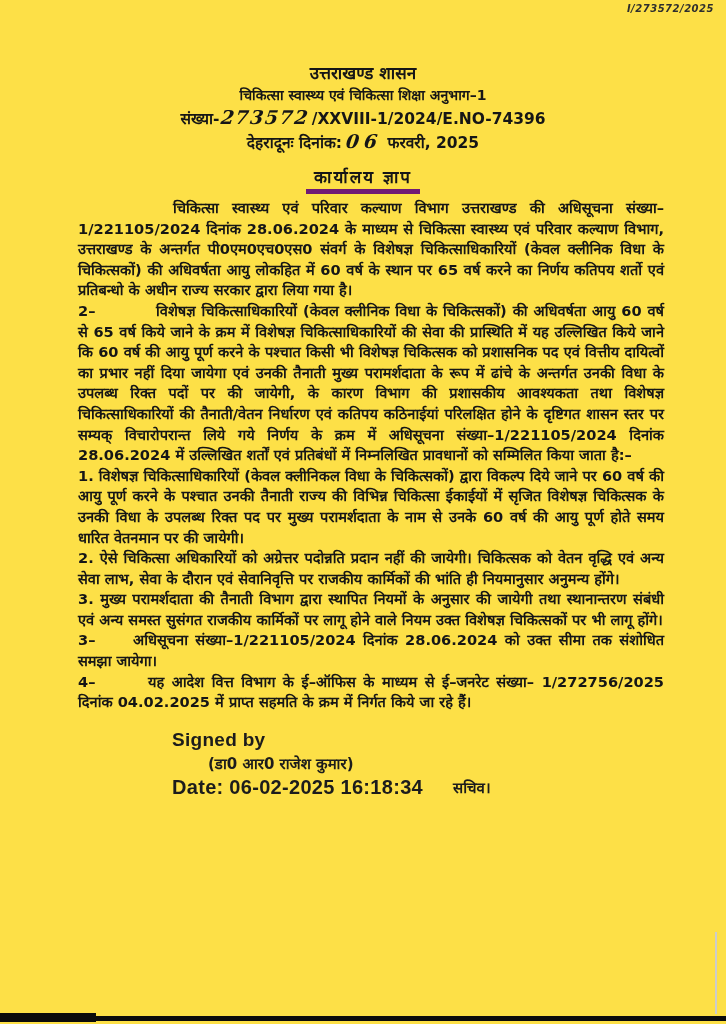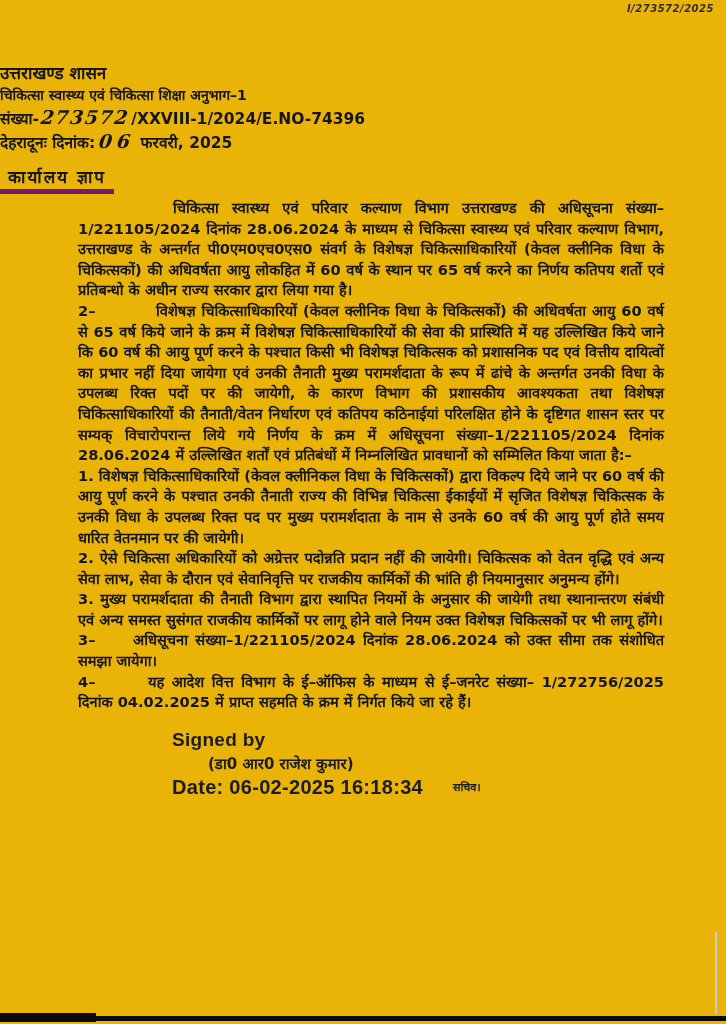--- a/index.html
+++ b/index.html
@@ -1,41 +1,42 @@
 <!DOCTYPE html>
 <html lang="hi"><head>
 <meta charset="utf-8">
 <style>
   html, body { margin: 0; padding: 0; background: #ffffff; }
   .page {
     position: relative;
     width: 726px;
     height: 1024px;
     margin: 0 auto;
-    background: #eab308;
+    background: #fde047;
     overflow: hidden;
     font-family: "DejaVu Sans", "Liberation Sans", sans-serif;
     color: #161616;
   }
 
   
   .corner-ref {
     position: absolute;
     top: 3px;
     right: 12px;
     font-size: 10px;
     font-weight: 700;
     font-style: italic;
     letter-spacing: 0.5px;
     color: #2e2e2e;
   }
 
   
   .letterhead {
     padding-top: 62px;
+    text-align: center;
     font-weight: 700;
     line-height: 22px;
   }
   .h-org   { font-size: 17px; }
   .h-dept  { font-size: 14px; }
   .h-num   { font-size: 15.5px; }
   .h-date  { font-size: 15.5px; }
   .h-title {
     display: inline-block;
     font-size: 17px;
@@ -78,21 +79,21 @@
   .signature {
     margin: 14px 0 0 172px;
     font-family: "Liberation Sans", "DejaVu Sans", sans-serif;
     color: #1c1c1c;
   }
   .sig-row { display: flex; align-items: center; }
   .sig-signedby { font-size: 19px; font-weight: 600; letter-spacing: 0.3px; line-height: 26px; }
   .sig-name     { font-size: 21px; font-weight: 600; letter-spacing: 0.4px; line-height: 28px; }
   .sig-date     { font-size: 20px; font-weight: 600; letter-spacing: 0.3px; line-height: 28px; }
   .sig-hindi    { font-family: "DejaVu Sans", sans-serif; font-size: 15px; font-weight: 700; margin-left: 36px; }
-  .sig-desig    { font-family: Liberation Serif, serif; font-size: 11px; font-weight: 700; margin-left: 30px; }
+  .sig-desig    { font-family: Liberation Serif, serif; font-size: 15px; font-weight: 700; margin-left: 30px; }
 
   
   .bottom-bar {
     position: absolute;
     left: 0; right: 0; bottom: 3px;
     height: 5px;
     background: #0b0b0b;
   }
   .bottom-bar-left {
     position: absolute;

